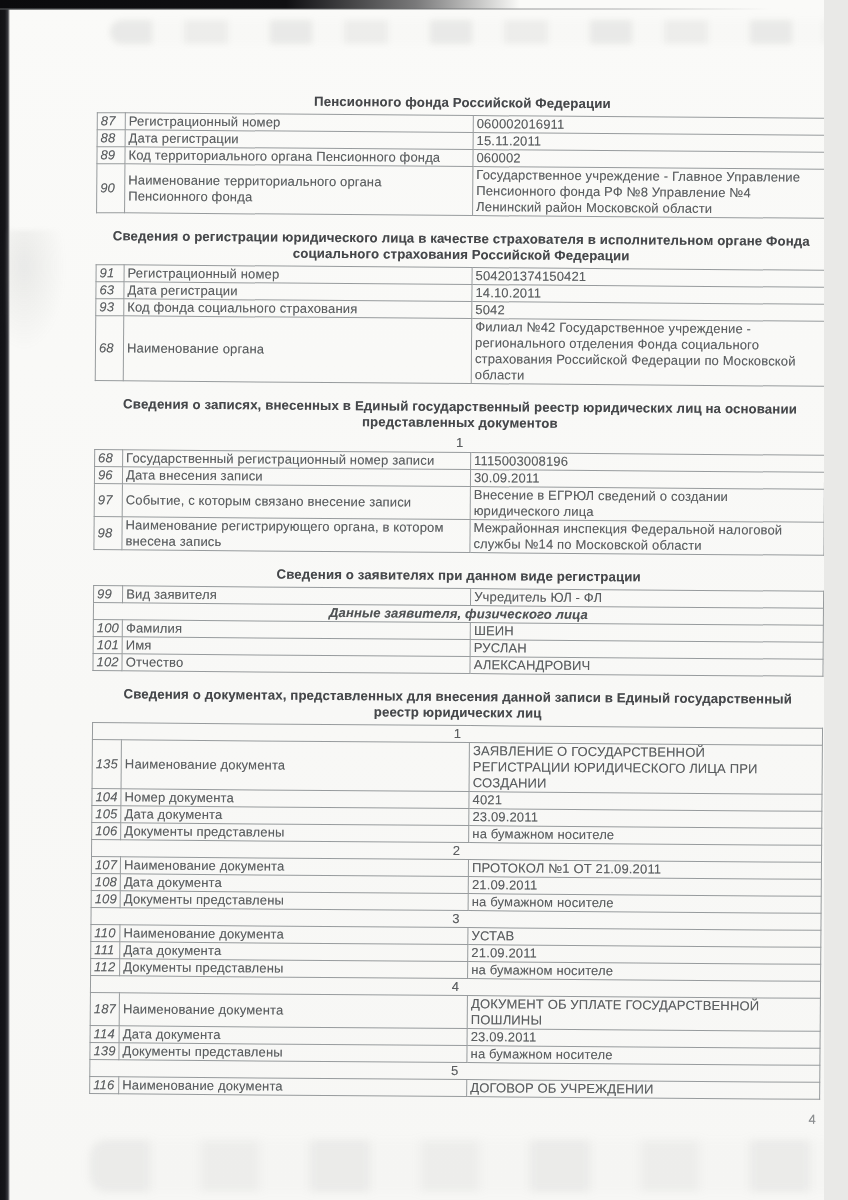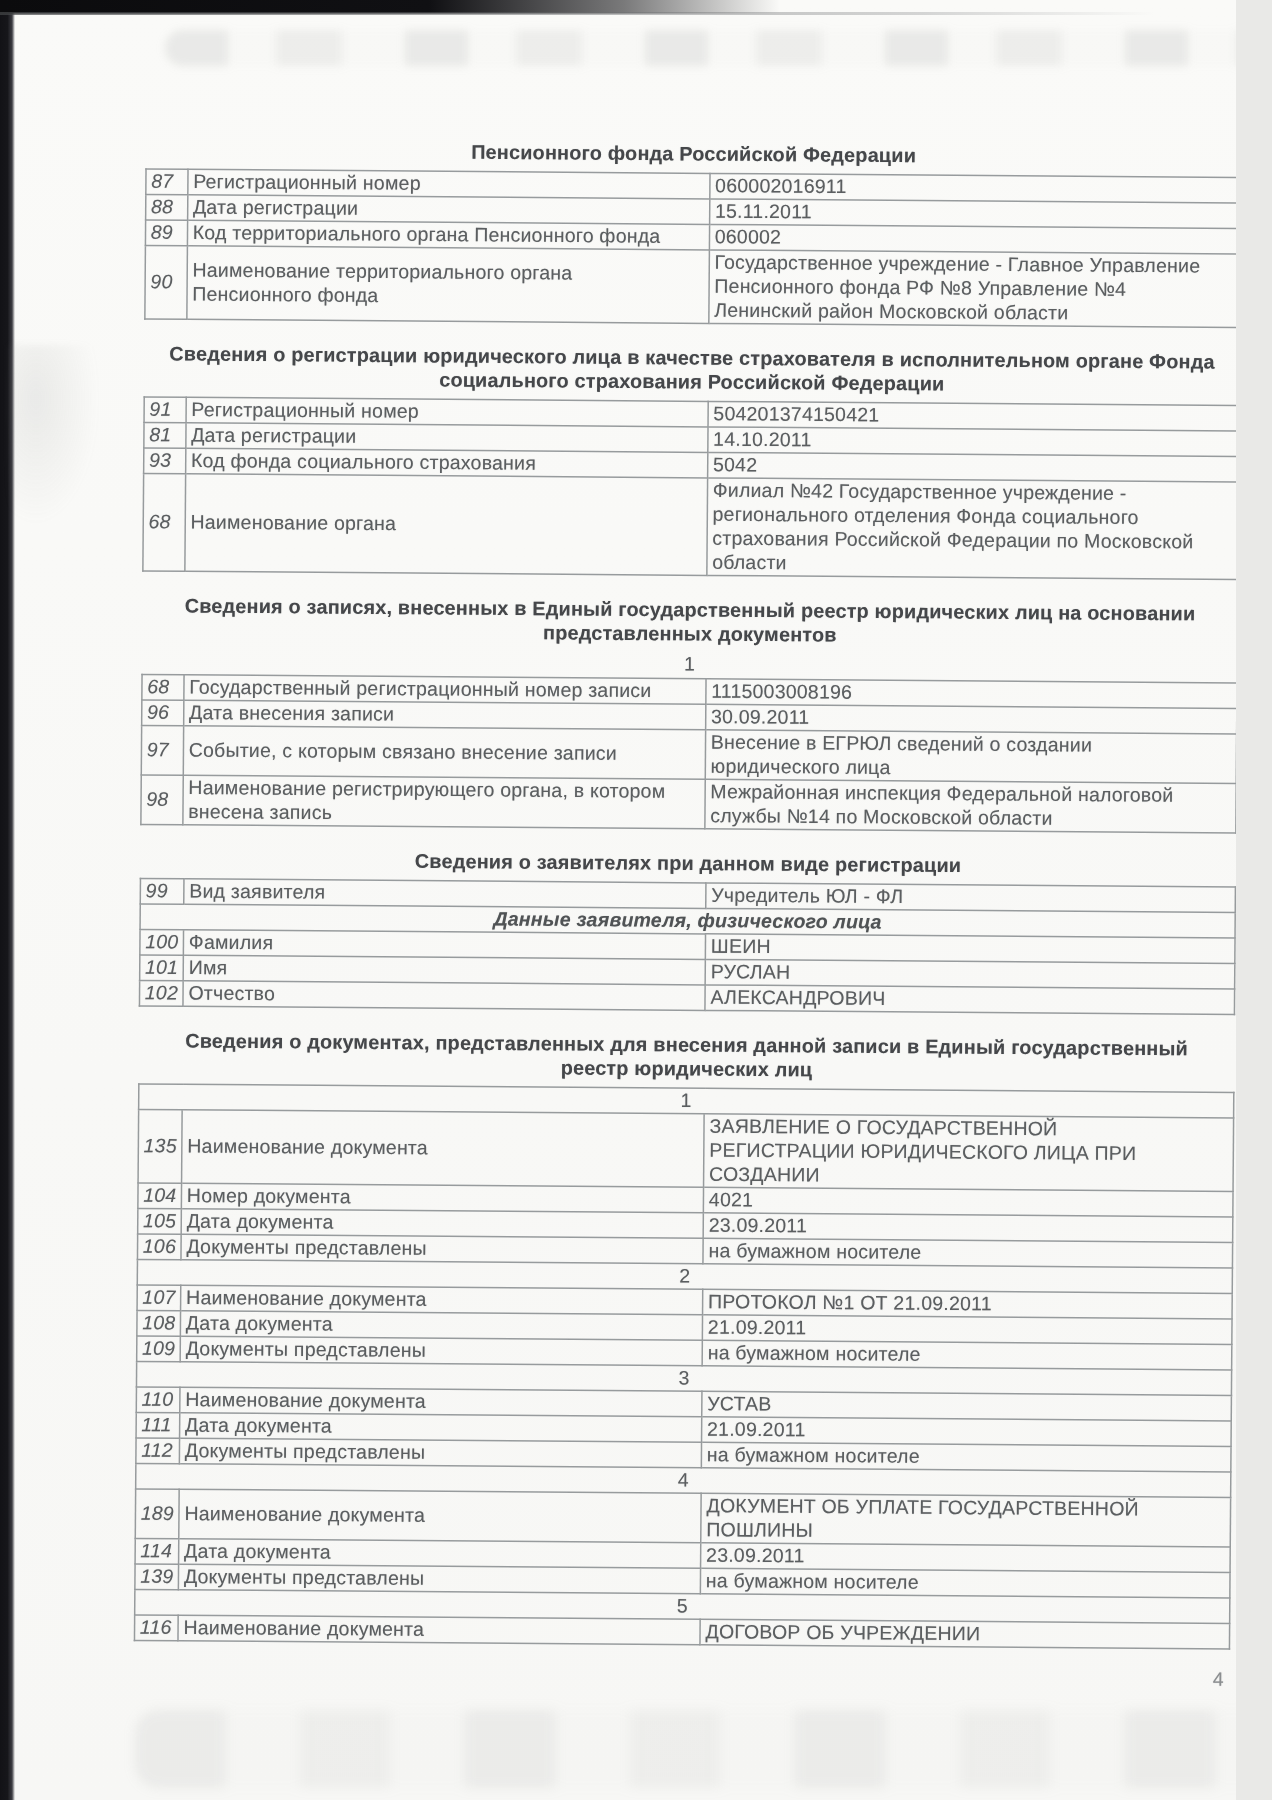--- a/index.html
+++ b/index.html
@@ -123,21 +123,21 @@
             <div class="title-line">социального страхования Российской Федерации</div>
           </div>
           <table class="doc-table">
             <tbody>
               <tr class="row">
                 <td class="c-num">91</td>
                 <td class="c-label">Регистрационный номер</td>
                 <td class="c-value">504201374150421</td>
               </tr>
               <tr class="row">
-                <td class="c-num">81</td>
+                <td class="c-num">63</td>
                 <td class="c-label">Дата регистрации</td>
                 <td class="c-value">14.10.2011</td>
               </tr>
               <tr class="row">
                 <td class="c-num">93</td>
                 <td class="c-label">Код фонда социального страхования</td>
                 <td class="c-value">5042</td>
               </tr>
               <tr class="row">
                 <td class="c-num">68</td>
@@ -281,21 +281,21 @@
               </tr>
               <tr class="row">
                 <td class="c-num">112</td>
                 <td class="c-label">Документы представлены</td>
                 <td class="c-value">на бумажном носителе</td>
               </tr>
               <tr class="row">
                 <td class="c-group" colspan="3">4</td>
               </tr>
               <tr class="row">
-                <td class="c-num">189</td>
+                <td class="c-num">187</td>
                 <td class="c-label">Наименование документа</td>
                 <td class="c-value">ДОКУМЕНТ ОБ УПЛАТЕ ГОСУДАРСТВЕННОЙ
 ПОШЛИНЫ</td>
               </tr>
               <tr class="row">
                 <td class="c-num">114</td>
                 <td class="c-label">Дата документа</td>
                 <td class="c-value">23.09.2011</td>
               </tr>
               <tr class="row">

